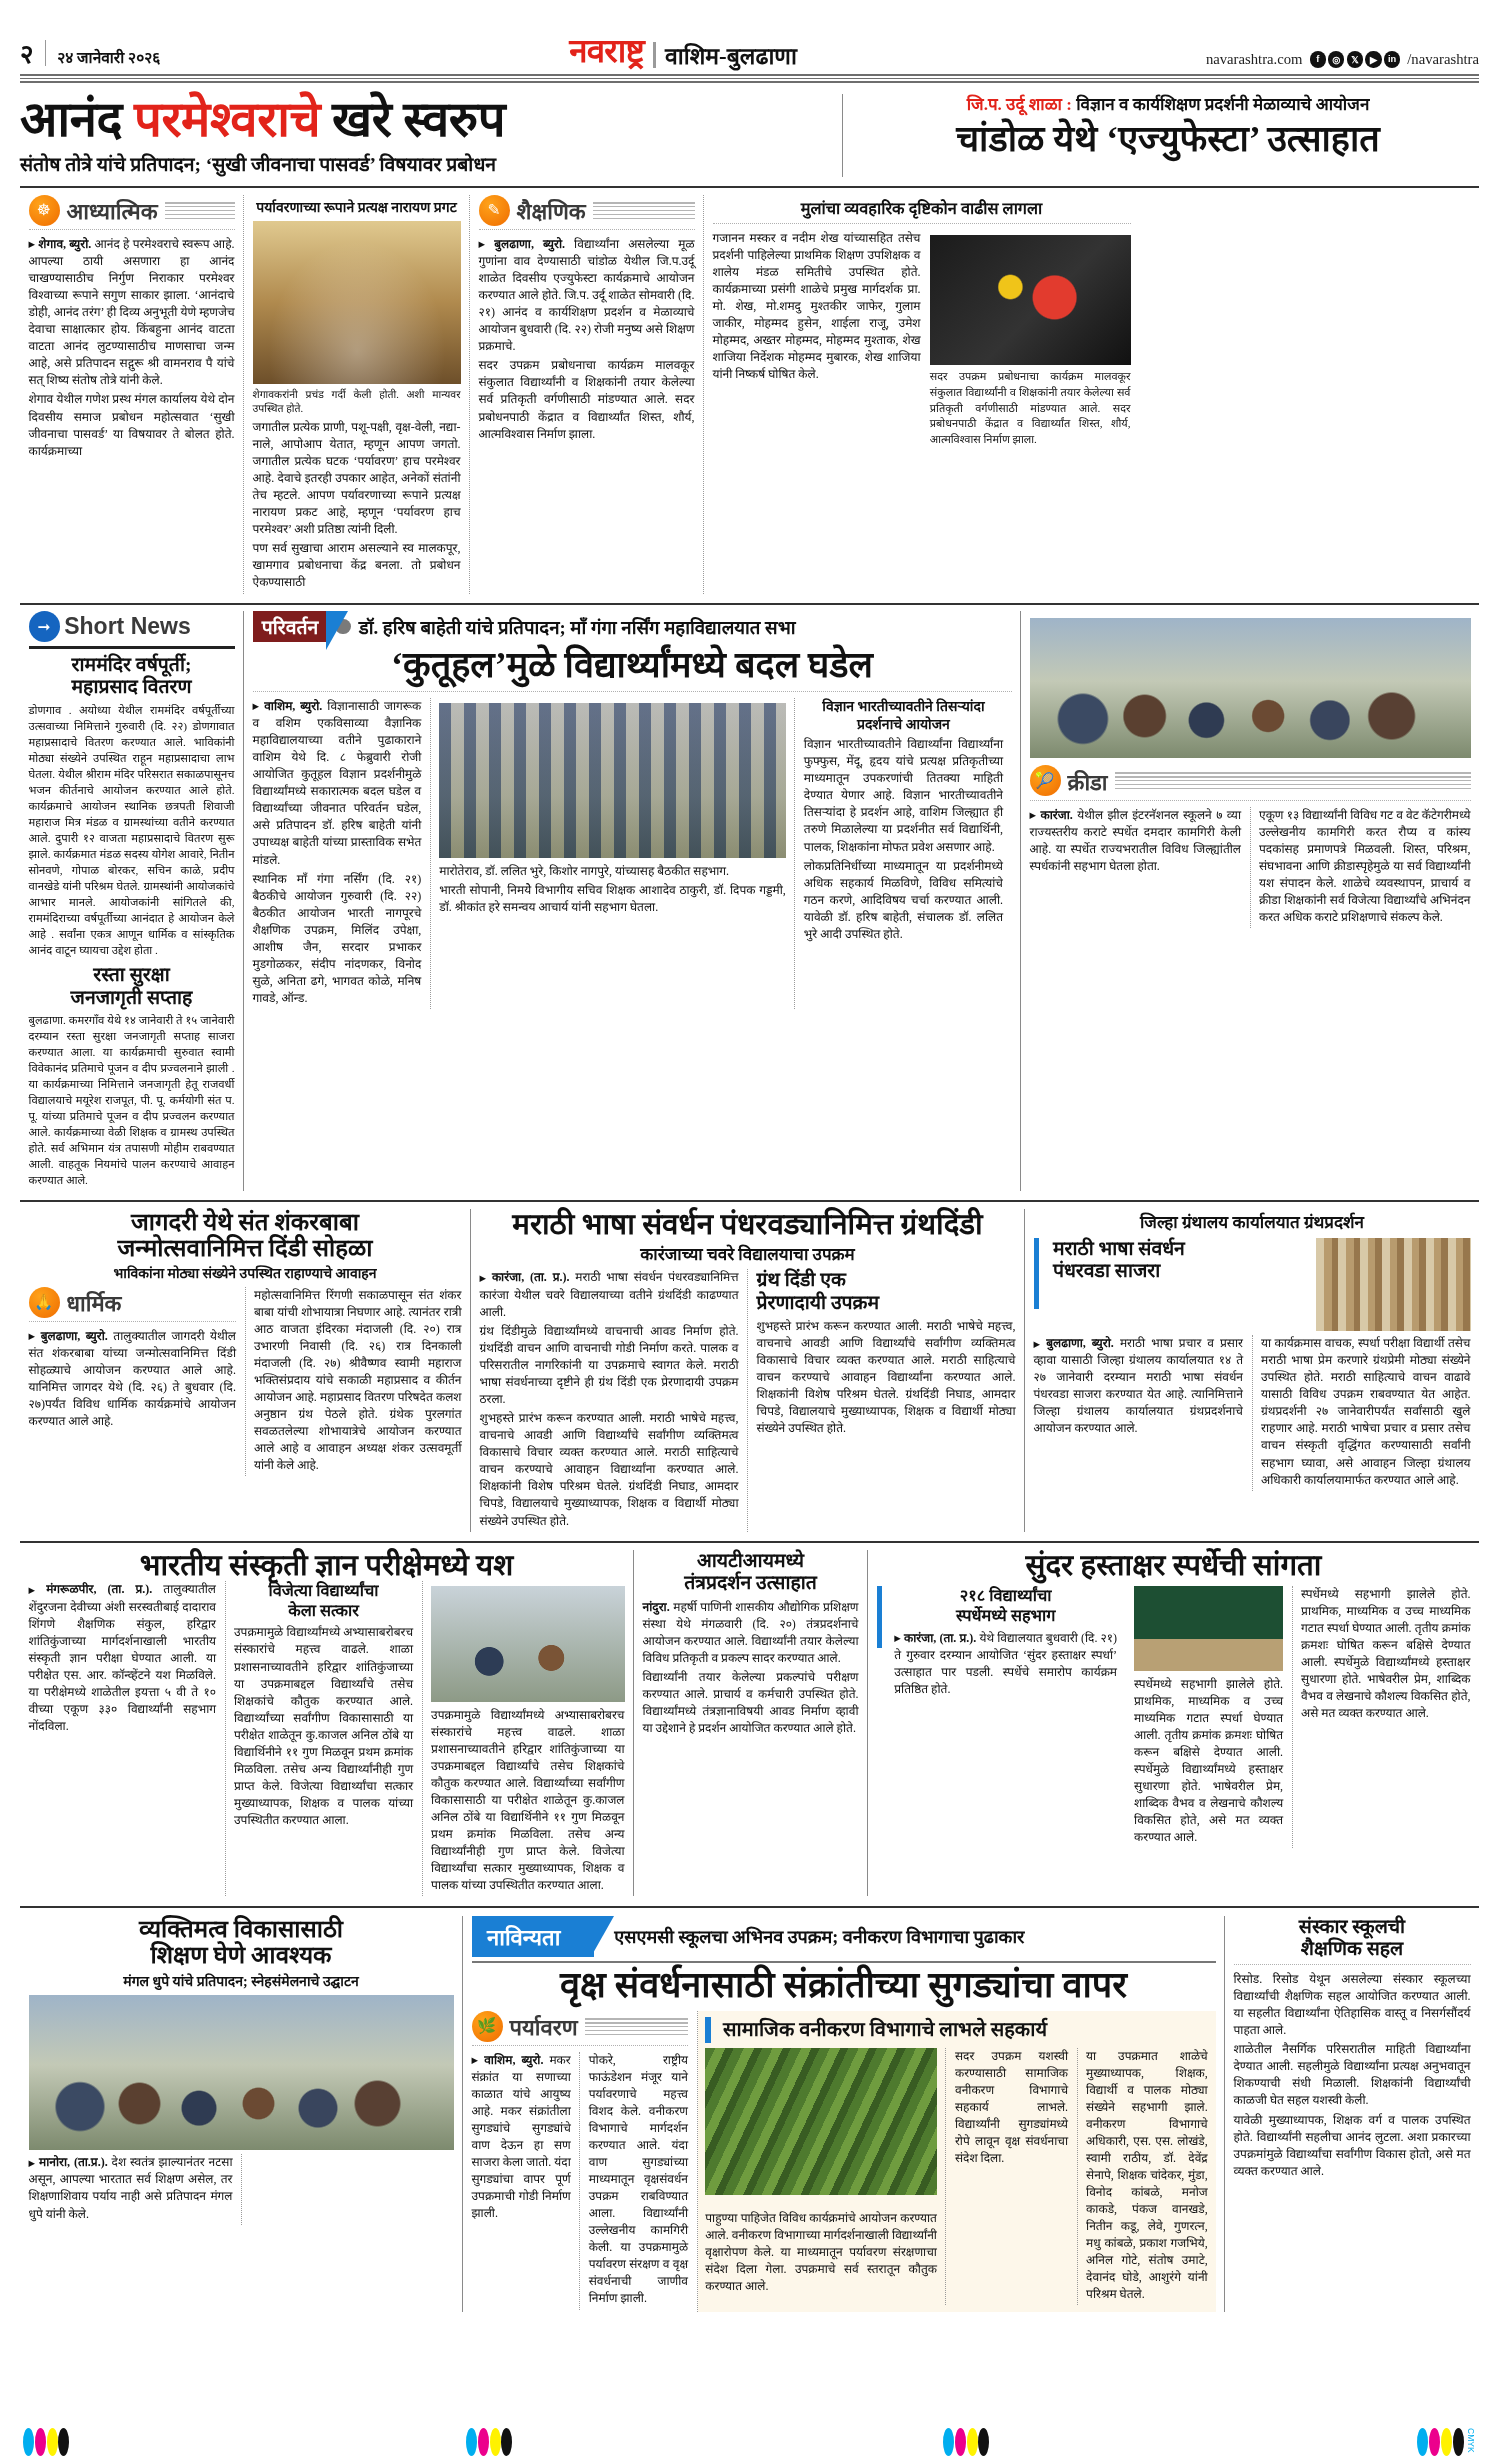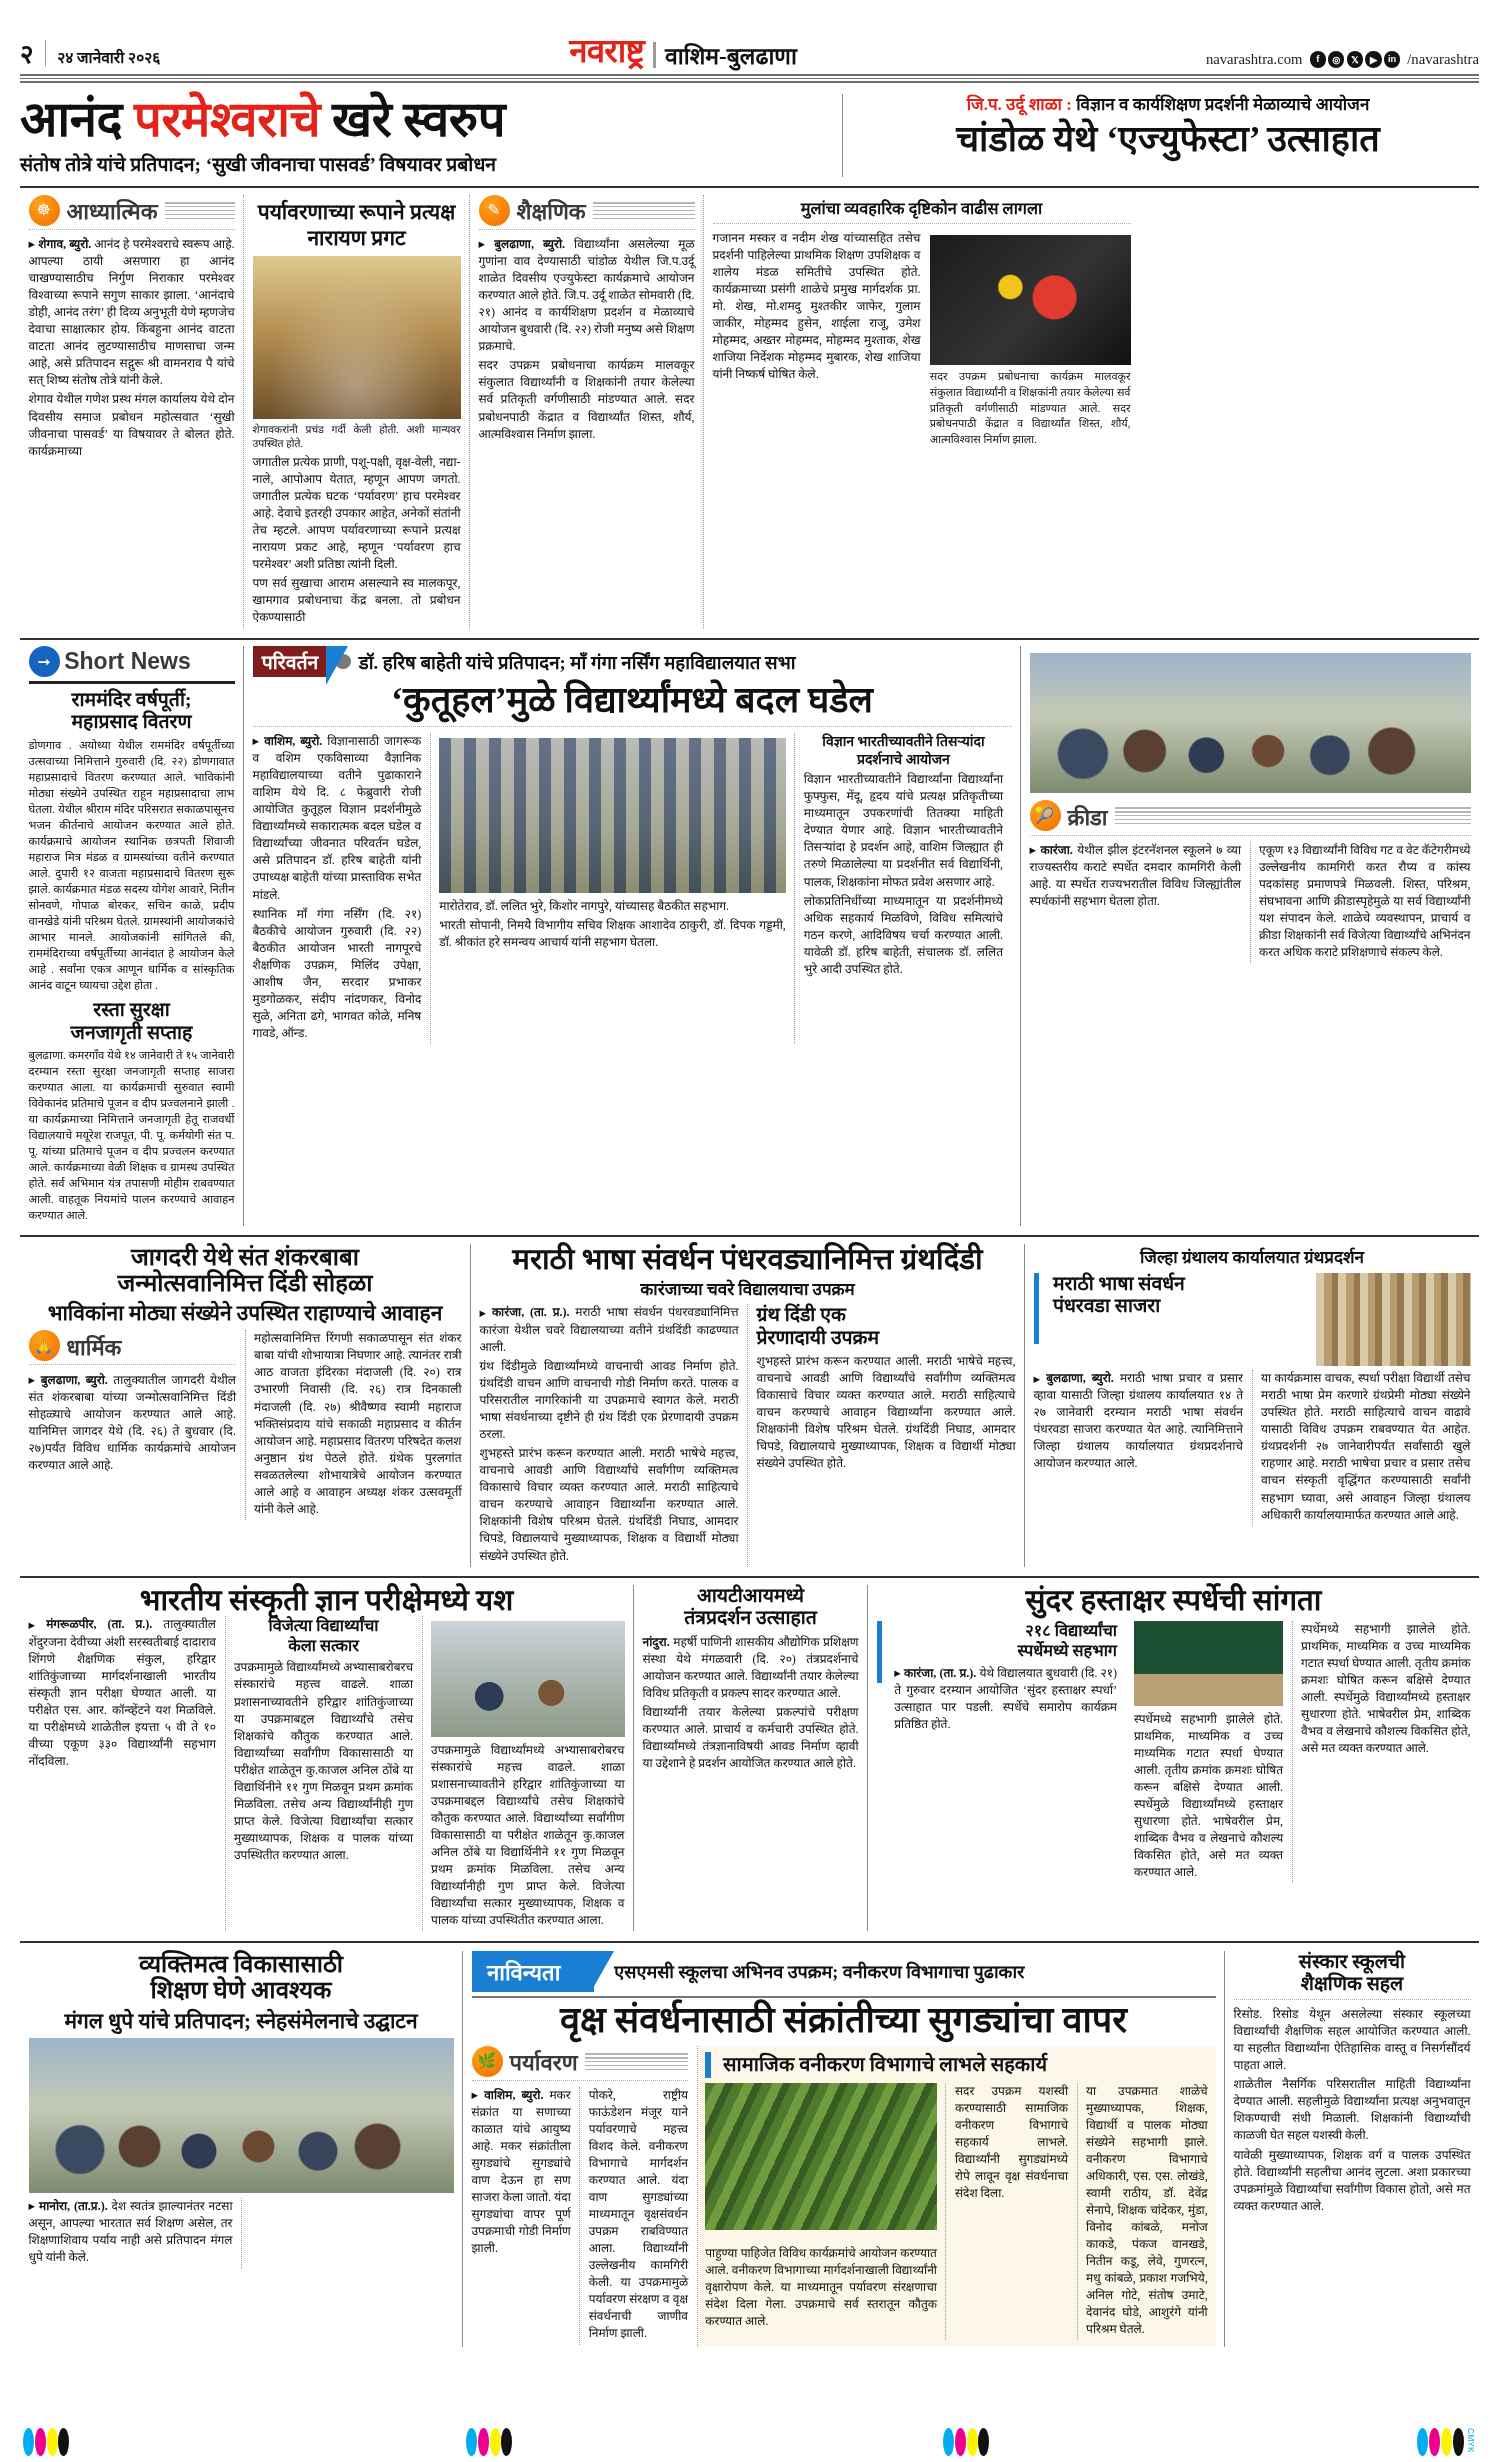--- a/index.html
+++ b/index.html
@@ -67,21 +67,21 @@
   p.body { font-size: 12px; line-height: 1.42; text-align: justify;
            text-justify: inter-word; hyphens: auto; margin-bottom: 2.3px; }
   p.body b, .dateline { font-weight: 800; }
   .arrow::before { content: "\25B6"; font-size: 8.5px; margin-right: 3.1px; vertical-align: 0.8px; }
 
   .head-xl { font-size: 36px; font-weight: 900; line-height: 1.07; text-align: center; }
   .head-lg { font-size: 29.5px; font-weight: 900; line-height: 1.08; text-align: center; }
   .head-md { font-size: 24px; font-weight: 900; line-height: 1.1; text-align: center; }
   .head-sm { font-size: 19.4px; font-weight: 800; line-height: 1.15; text-align: center; }
   .head-xs { font-size: 16.3px; font-weight: 800; line-height: 1.2; text-align: center; }
-  .kick-c  { font-size: 21px; font-weight: 700; text-align: center; line-height: 1.25; margin: 3.9px 0; }
+  .kick-c  { font-size: 14px; font-weight: 700; text-align: center; line-height: 1.25; margin: 3.9px 0; }
   .kick-l  { font-size: 14px; font-weight: 700; line-height: 1.25; }
 
   
   .photo { position: relative; overflow: hidden; background: #cfd6cf; margin: 4.7px 0; }
   .photo-cap { font-size: 10.5px; line-height: 1.3; margin-top: 2.3px; text-align: justify; }
   .ph-people { background:
       radial-gradient(circle at 12% 72%, #3b4a63 0 6%, transparent 6.5%),
       radial-gradient(circle at 26% 70%, #5a4030 0 6%, transparent 6.5%),
       radial-gradient(circle at 40% 73%, #2f3b52 0 6%, transparent 6.5%),
       radial-gradient(circle at 54% 70%, #6b4a33 0 6%, transparent 6.5%),
@@ -398,21 +398,21 @@
       <p class="body">विद्यार्थ्यांनी तयार केलेल्या प्रकल्पांचे परीक्षण करण्यात आले. प्राचार्य व कर्मचारी उपस्थित होते. विद्यार्थ्यांमध्ये तंत्रज्ञानाविषयी आवड निर्माण व्हावी या उद्देशाने हे प्रदर्शन आयोजित करण्यात आले होते.</p>
     </div>
     <div class="vsolid"></div>
 
     <div class="col" style="flex:1;">
       <div class="head-lg">सुंदर हस्ताक्षर स्पर्धेची सांगता</div>
       <div class="cols" style="margin-top:4.7px;">
         <div class="col" style="width:42%;padding-left:0;display:flex;gap:6.2px;">
           <div class="bluebar" style="height:62px;"></div>
           <div>
-            <div class="head-xs" style="text-align:right;white-space:pre-line;">२१८ विद्यार्थ्यांचा
+            <div class="head-xs" style="text-align:center;white-space:pre-line;">२१८ विद्यार्थ्यांचा
 स्पर्धेमध्ये सहभाग</div>
             <p class="body" style="margin-top:4.7px;"><span class="dateline arrow">कारंजा, (ता. प्र.).</span> <span>येथे विद्यालयात बुधवारी (दि. २१) ते गुरुवार दरम्यान आयोजित ‘सुंदर हस्ताक्षर स्पर्धा’ उत्साहात पार पडली. स्पर्धेचे समारोप कार्यक्रम प्रतिष्ठित होते.</span></p>
           </div>
         </div>
         <div class="col" style="width:28%;">
           <div class="photo ph-board" style="height:85px;margin-top:0;"></div>
           <p class="body">स्पर्धेमध्ये सहभागी झालेले होते. प्राथमिक, माध्यमिक व उच्च माध्यमिक गटात स्पर्धा घेण्यात आली. तृतीय क्रमांक क्रमशः घोषित करून बक्षिसे देण्यात आली. स्पर्धेमुळे विद्यार्थ्यांमध्ये हस्ताक्षर सुधारणा होते. भाषेवरील प्रेम, शाब्दिक वैभव व लेखनाचे कौशल्य विकसित होते, असे मत व्यक्त करण्यात आले.</p>
         </div>
         <div class="vline"></div>
         <div class="col" style="width:30%;padding-right:0;">

